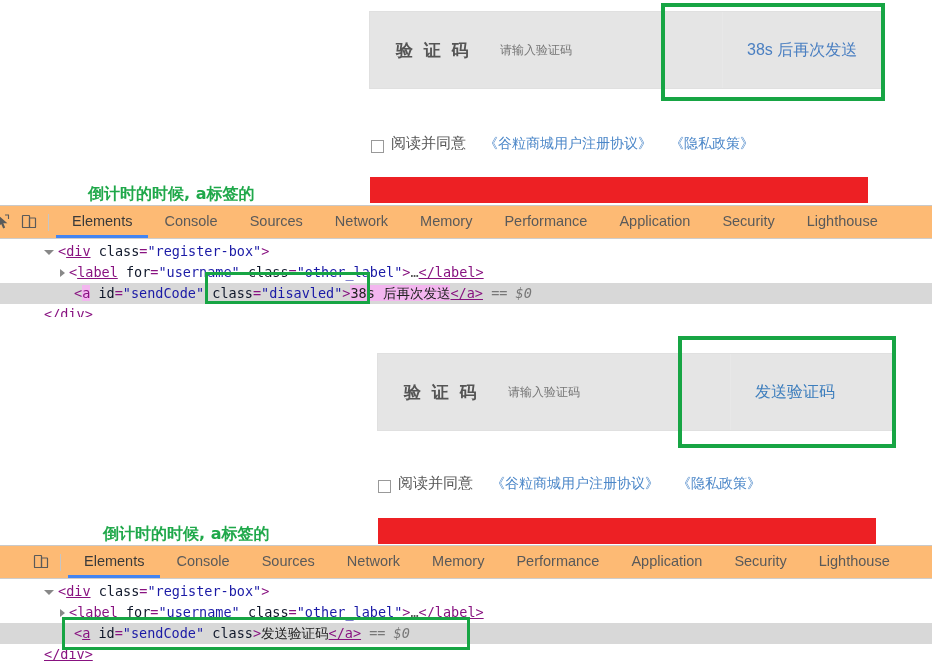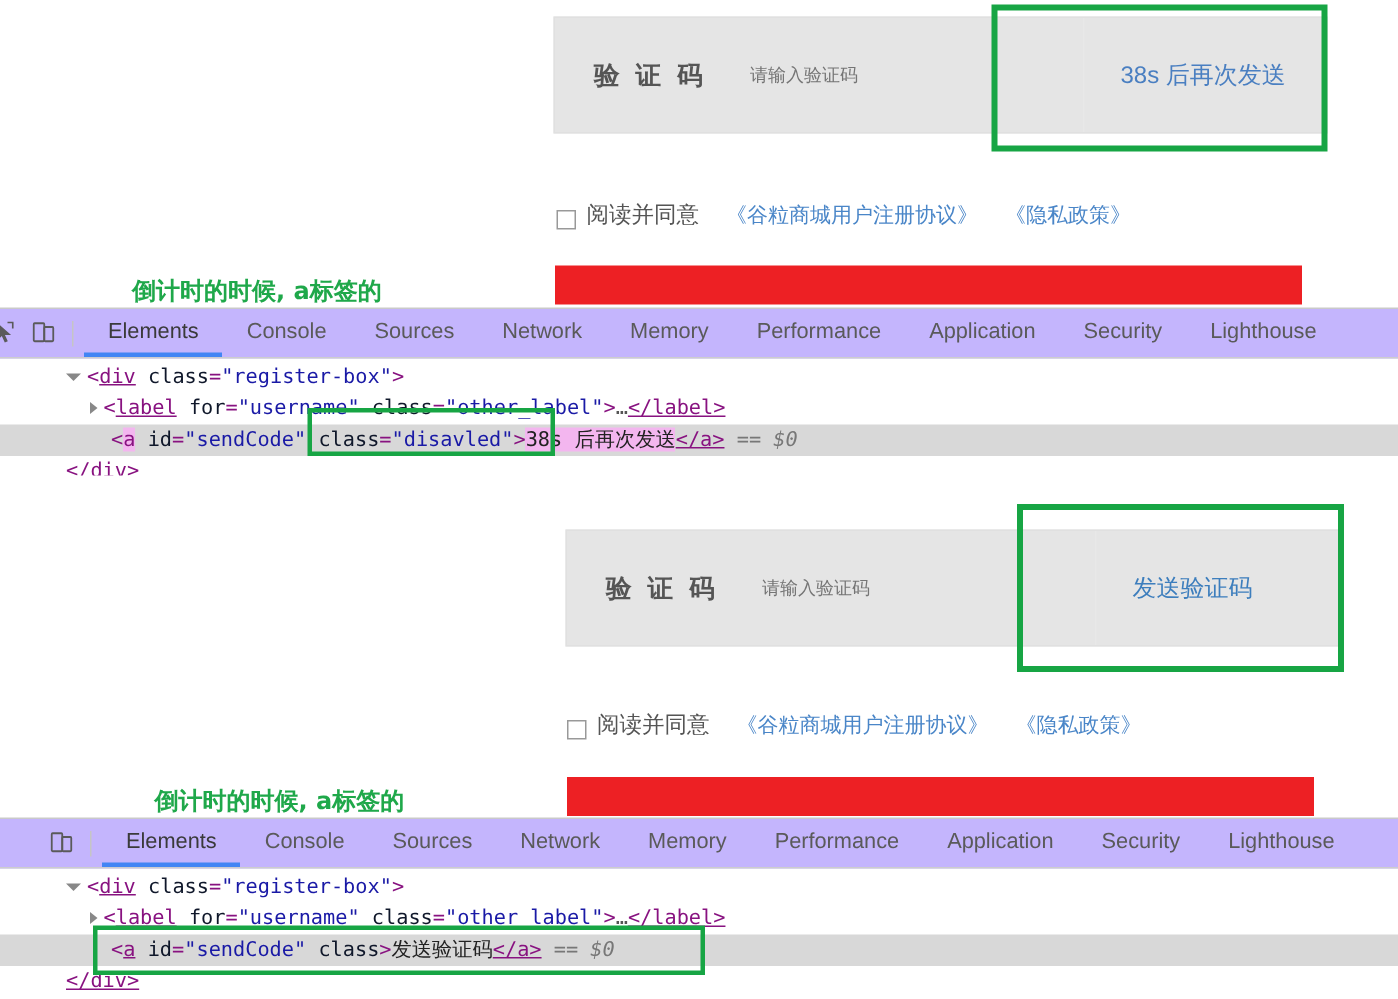--- a/index.html
+++ b/index.html
@@ -104,21 +104,21 @@
     left:0;right:0;
     background:#ffffff;
     border-top:1px solid #c9c9c9;
     box-sizing:border-box;
     overflow:hidden;
   }
   .dt-toolbar{
     height:33px;
     display:flex;
     align-items:center;
-    background:#c4b5fd;
+    background:#fdba74;
     border-bottom:1px solid #cdcdcd;
     box-sizing:border-box;
   }
   .dt-icon{
     width:26px;height:24px;
     display:flex;align-items:center;justify-content:center;
     cursor:pointer;
     flex:0 0 auto;
   }
   .dt-sep{

